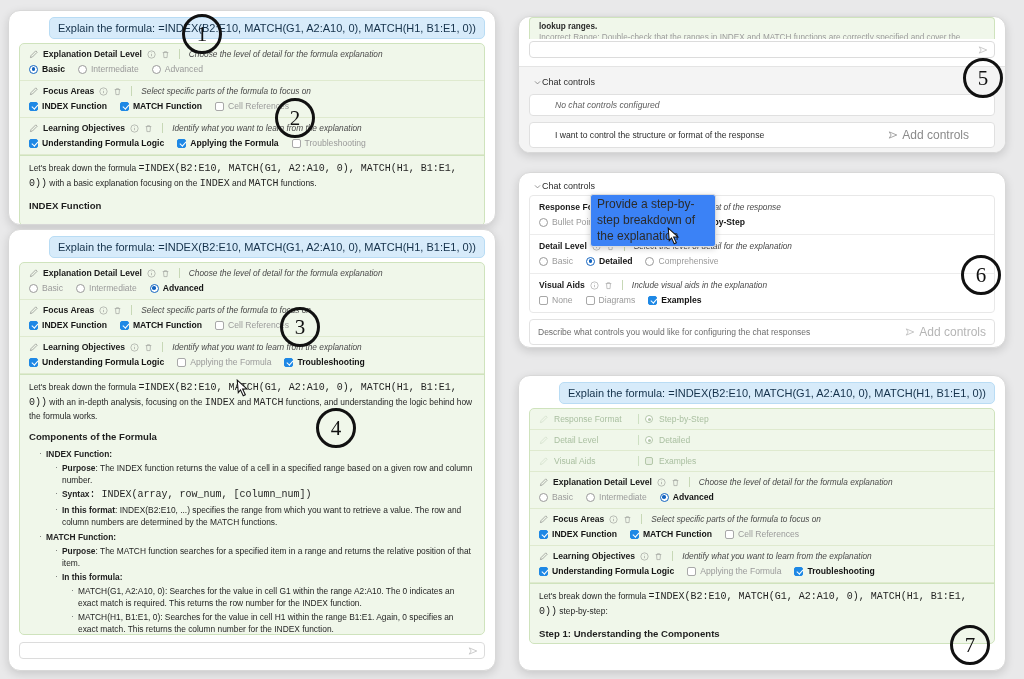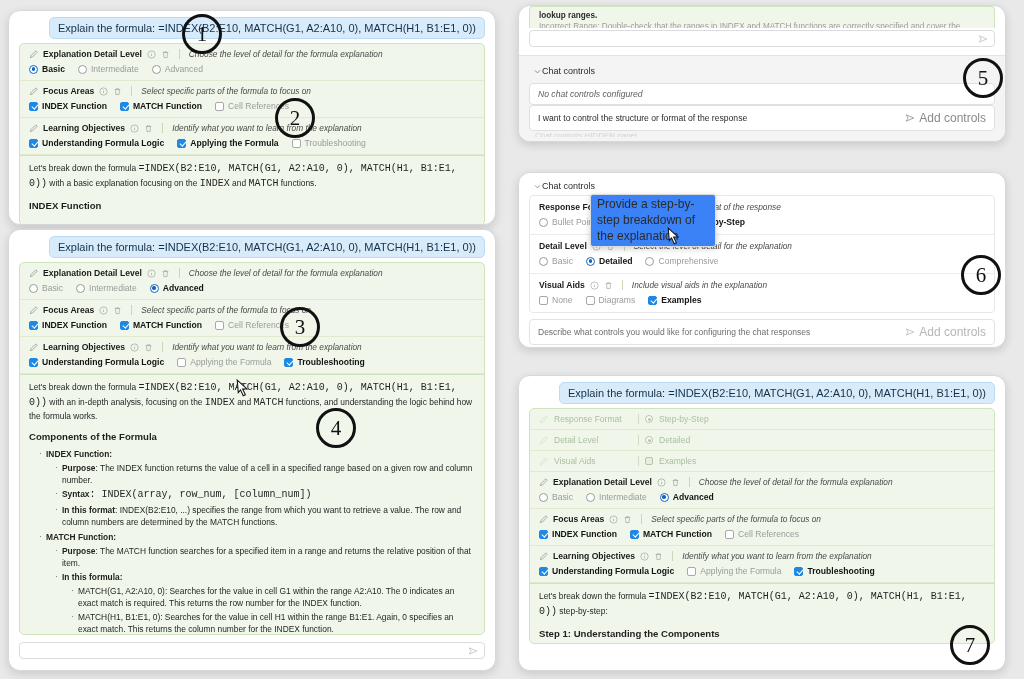--- a/index.html
+++ b/index.html
@@ -83,21 +83,21 @@
     margin:7px 10px 8px 10px; height:17px;
     border:1px solid #dcdcdc; border-radius:4px; background:#fff;
     display:flex; align-items:center; justify-content:flex-end; padding:0 6px;
   }
   .send{ width:10px; height:10px; opacity:.45; }
 
   
   .cc-wrap{ background:#f4f4f4; border-top:1px solid #e4e4e4; padding:8px 10px 9px 10px; }
   .cc-head{ display:flex; align-items:center; font-size:9px; color:#2b2b2b; padding:2px 2px 7px 4px; }
   .chev{ width:9px; height:9px; opacity:.7; }
-  .cc-box{ background:#fff; border:1px solid #e0e0e0; border-radius:4px; padding:5px 8px; font-size:8.6px; }
+  .cc-box{ background:#fff; border:1px solid #e0e0e0; border-radius:4px; padding:5px 25px; font-size:8.6px; margin-bottom:6px; }
   .cc-box.empty{ color:#606060; font-style:italic; }
   .cc-input{ display:flex; align-items:center; justify-content:space-between; }
   .cc-input .ph{ color:#2b2b2b; }
   .cc-add{ display:flex; align-items:center; gap:4px; color:#8a8a8a; font-size:12px; }
   .cc-ghost{ height:6px; overflow:hidden; opacity:.28; font-size:8px; padding-left:6px; color:#777; }
 
   
   .p6row{ padding:6px 9px 7px 9px; border-bottom:1px solid #ececec; }
   .p6row:last-of-type{ border-bottom:none; }
   .p6 .ctrl-head{ color:#1b1b1b; }
@@ -389,21 +389,21 @@
     </div>
   </div>
 
   <div class="composer">
     <svg class="send" viewBox="0 0 16 16">
         <path d="M2 3l12 5-12 5 3-5z" fill="none" stroke="#6a6a6a" stroke-width="1.2"></path>
       </svg>
   </div>
 </div>
 
-<div class="card" style="left:518px; top:5px; width:488px; height:137px;">
+<div class="card" style="left:518px; top:16px; width:488px; height:137px;">
   <div class="ghost-green">
     <div style="font-weight:600;">lookup ranges.</div>
     <div class="ghost-fade">Incorrect Range: Double-check that the ranges in INDEX and MATCH functions are correctly specified and cover the intended data.</div>
   </div>
   <div class="composer" style="margin-top:2px;">
     <svg class="send" viewBox="0 0 16 16">
         <path d="M2 3l12 5-12 5 3-5z" fill="none" stroke="#6a6a6a" stroke-width="1.2"></path>
       </svg>
   </div>
 

